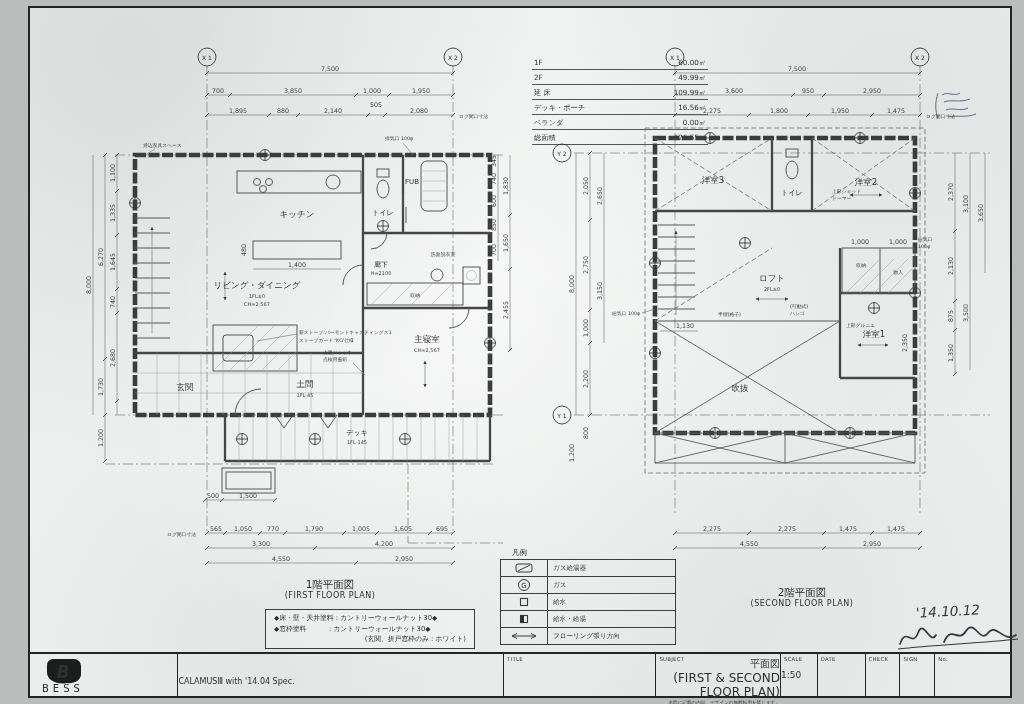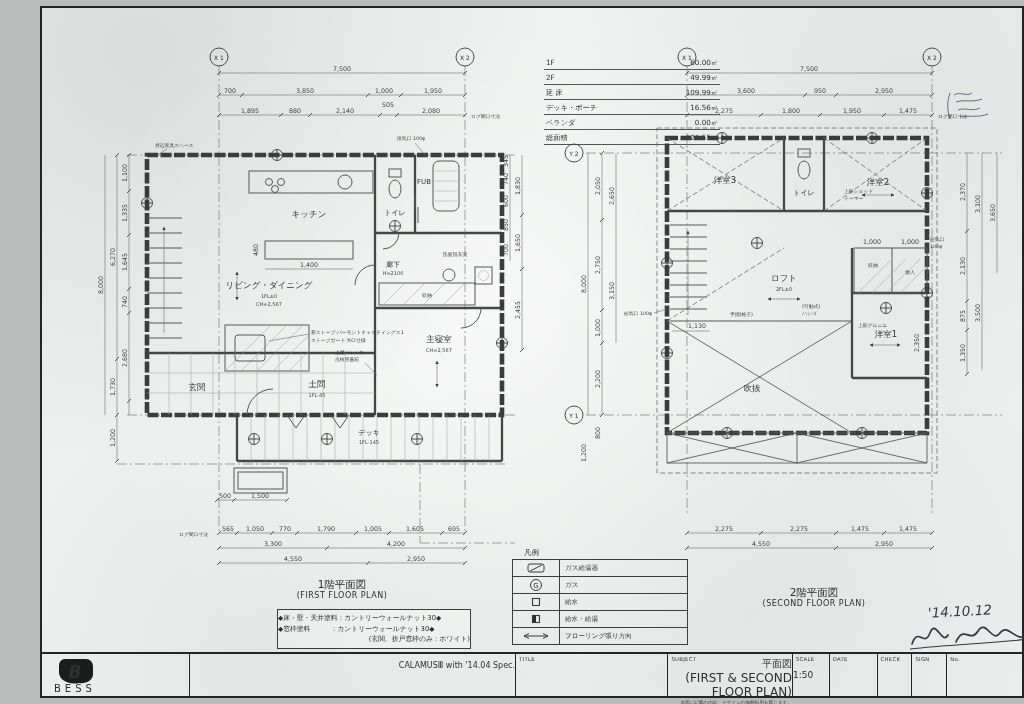--- a/index.html
+++ b/index.html
@@ -1,18 +1,18 @@
 <!DOCTYPE html>
 <html><head>
 <meta charset="utf-8">
 <style>
   html,body{margin:0;padding:0}
   body{width:1024px;height:704px;background:#b9bebd;position:relative;overflow:hidden;
        font-family:"DejaVu Sans","Liberation Sans",sans-serif;color:#2d2f2e}
-  .sheet{position:absolute;left:40px;top:6px;width:984px;height:692px;border:2px solid #232523;
+  .sheet{position:absolute;left:28px;top:6px;width:984px;height:692px;border:2px solid #232523;
          background-color:#edf0ee;box-sizing:border-box;
          background-image:
            radial-gradient(circle at 10% 6%, rgba(110,120,118,.16), transparent 38%),
            radial-gradient(circle at 88% 12%, rgba(130,140,138,.12), transparent 32%),
            radial-gradient(circle at 45% 45%, rgba(255,255,255,.55), transparent 62%),
            radial-gradient(circle at 72% 88%, rgba(120,130,128,.10), transparent 42%),
            radial-gradient(circle at 25% 95%, rgba(120,130,128,.10), transparent 30%);}
   .abs{position:absolute}
   
   .area-table{left:502px;top:47px;width:176px;font-size:7.2px}
@@ -48,42 +48,42 @@
   .legend{left:470px;top:536px;width:176px}
   .legend-title{font-size:7.5px;margin:4px 0 1px 12px}
   .legend-box{border:1px solid #3c3e3d}
   .legend-row{display:flex;border-bottom:.8px solid #3c3e3d;height:16px;align-items:center}
   .legend-row:last-child{border-bottom:none}
   .legend-icon{width:46px;display:flex;justify-content:center;border-right:.8px solid #3c3e3d;
                align-self:stretch;align-items:center}
   .legend-label{font-size:6.6px;padding-left:5px}
   
   .spec-notes{left:235px;top:601px;width:192px;border:1.2px solid #3b3d3c;
-              font-size:6.8px;line-height:1.55;padding:3px 0;text-align:left;background:rgba(255,255,255,.25)}
+              font-size:6.8px;line-height:1.55;padding:3px 8px;text-align:left;background:rgba(255,255,255,.25)}
   .spec-notes .l3{text-align:right}
   
   .titleblock{position:absolute;left:0;bottom:0;width:100%;height:44px;border-top:2px solid #232523;
               display:flex;box-sizing:border-box}
   .tb-cell{border-left:1.2px solid #232523;position:relative;box-sizing:border-box}
   .tb-cell:first-child{border-left:none}
   .tb-label{font-size:5.3px;position:absolute;left:3px;top:2px;letter-spacing:.3px;color:#333}
   .tb-logo{width:148px}
   .tb-product{width:327px}
   .tb-title{width:153px}
   .tb-subject{width:125px;text-align:right}
   .tb-scale{width:37px;text-align:left}
   .tb-date{width:48px}
   .tb-check{width:35px}
   .tb-sign{width:35px}
   .tb-no{width:76px}
   .subject-main{font-size:10px;margin-top:3px}
   .subject-en{font-size:12px;margin-top:0px}
   .subject-note{font-size:4.6px;margin-top:1px;color:#3a3c3b}
   .scale-value{font-size:9px;margin-top:16px}
-  .product-text{font-size:8px;text-align:right;margin-top:7px;color:#2f3130}
+  .product-text{font-size:8px;text-align:left;margin-top:23px;color:#2f3130}
   .bess-blob{position:absolute;left:14px;top:3px}
   .bess-text{position:absolute;left:12px;top:29px;font-size:10px;font-weight:normal;letter-spacing:4px}
   
   .hw-date{left:886px;top:595px;font-size:13.5px;font-style:italic;color:#323a42;transform:rotate(-3deg)}
   .sig{left:860px;top:610px}
 </style>
 </head>
 <body>
 
 <div class="sheet">

